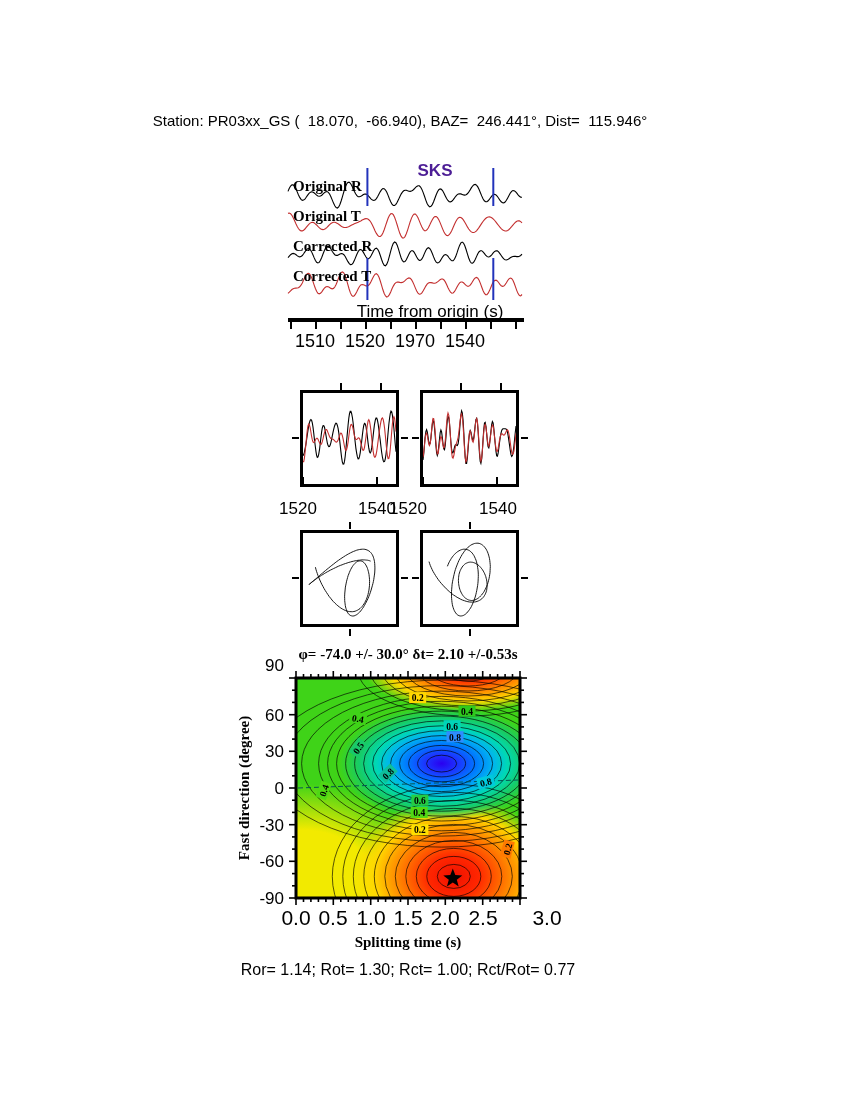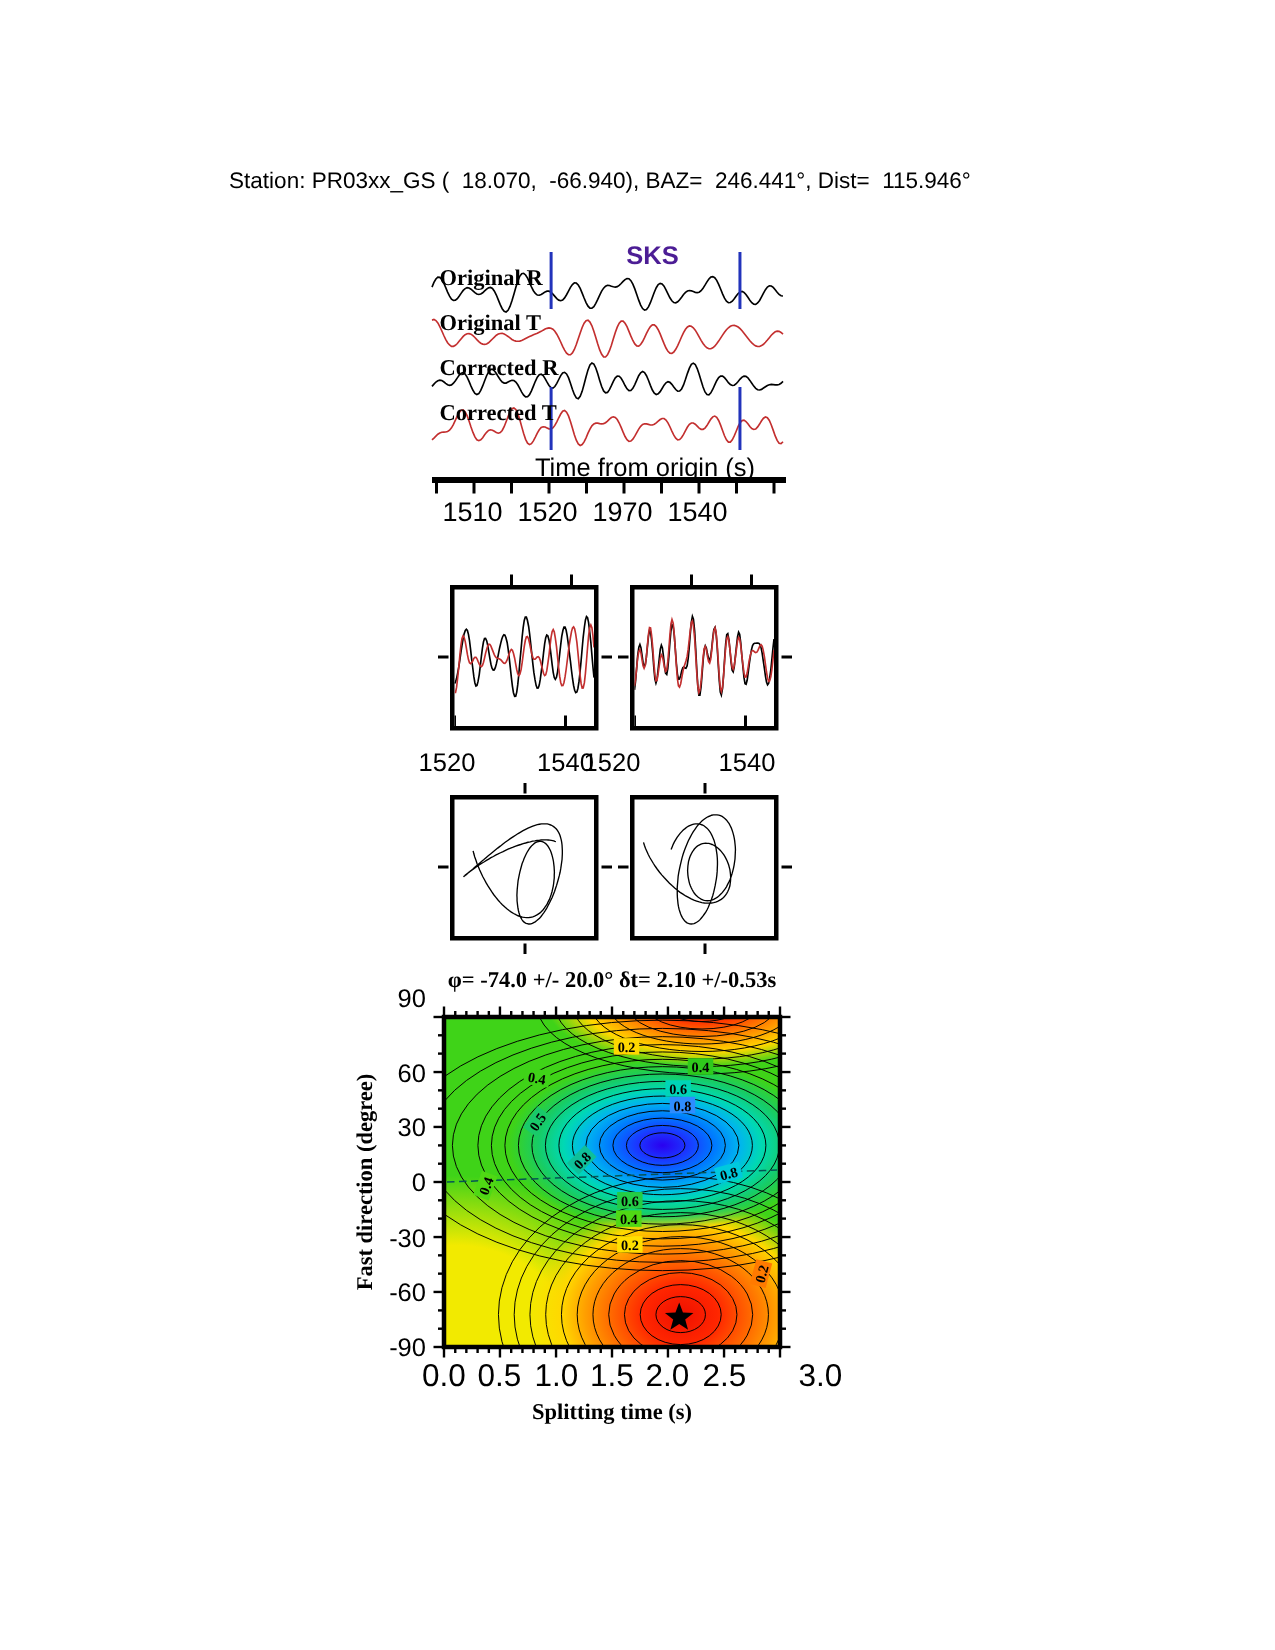--- a/index.html
+++ b/index.html
@@ -109,21 +109,21 @@
     <svg id="pmL-svg" width="93" height="91">
         <path d="M12.4 34.2L12.9 36.2L13.5 38.3L14.3 40.5L15.0 42.6L15.9 44.8L16.8 47.0L17.8 49.2L18.8 51.3L20.0 53.5L21.1 55.6L22.3 57.6L23.6 59.6L24.9 61.6L26.2 63.5L27.6 65.2L29.0 67.0L30.4 68.6L31.9 70.1L33.4 71.5L34.9 72.8L36.4 74.0L37.9 75.1L39.4 76.0L40.9 76.8L42.4 77.5L43.8 78.0L45.3 78.4L46.7 78.6L48.1 78.7L49.5 78.7L50.9 78.5L52.2 78.2L53.4 77.7L54.7 77.1L55.8 76.4L57.0 75.6L58.0 74.6L59.1 73.5L60.0 72.3L60.9 71.0L61.8 69.6L62.5 68.1L63.3 66.6L63.9 64.9L64.5 63.2L65.0 61.5L65.4 59.7L65.8 57.9L66.1 56.0L66.3 54.1L66.5 52.3L66.5 50.4L66.6 48.5L66.5 46.7L66.4 44.9L66.2 43.2L66.0 41.5L65.7 39.9L65.3 38.3L64.9 36.8L64.5 35.5L64.0 34.2L63.4 33.0L62.8 31.9L62.2 31.0L61.5 30.1L60.8 29.4L60.0 28.8L59.3 28.4L58.5 28.1L57.6 27.9L56.8 27.9L56.0 28.0L55.1 28.2L54.3 28.6L53.4 29.1L52.6 29.8L51.7 30.6L50.9 31.5L50.1 32.5L49.3 33.7L48.5 35.0L47.8 36.3L47.1 37.8L46.4 39.4L45.8 41.0L45.1 42.7L44.6 44.5L44.1 46.3L43.6 48.2L43.2 50.1L42.8 52.1L42.4 54.1L42.2 56.0L42.0 58.0L41.8 60.0L41.7 61.9L41.6 63.8L41.7 65.7L41.7 67.5L41.9 69.2L42.1 70.9L42.3 72.5L42.6 74.0L43.0 75.5L43.4 76.8L43.8 78.0L44.4 79.1L44.9 80.0L45.5 80.9L46.2 81.6L46.9 82.1L47.7 82.6L48.5 82.8L49.3 83.0L50.1 83.0L51.0 82.9L51.9 82.6L52.8 82.1L53.8 81.6L54.7 80.9L55.7 80.0L56.7 79.1L57.7 78.0L58.6 76.7L59.6 75.4L60.6 73.9L61.5 72.4L62.4 70.7L63.3 69.0L64.2 67.2L65.1 65.3L65.9 63.3L66.7 61.3L67.4 59.2L68.1 57.1L68.7 55.0L69.3 52.8L69.9 50.6L70.4 48.5L70.8 46.3L71.1 44.2L71.4 42.1L71.7 40.0L71.8 38.0L71.9 36.0L71.9 34.1L71.8 32.2L71.7 30.4L71.5 28.7L71.2 27.1L70.8 25.6L70.4 24.2L69.9 22.9L69.3 21.7L68.6 20.6L67.9 19.7L67.0 18.8L66.1 18.1L65.2 17.5L64.1 17.0L63.0 16.6L61.9 16.3L60.7 16.2L59.4 16.2L58.0 16.3L56.6 16.5L55.2 16.8L53.7 17.2L52.2 17.8L50.6 18.4L49.0 19.1L47.4 19.9L45.7 20.8L44.1 21.7L42.4 22.7L40.7 23.8L39.0 24.9L37.2 26.1L35.5 27.3L33.8 28.5L32.1 29.8L30.5 31.1L28.8 32.4L27.2 33.7L25.6 35.0L24.0 36.3L22.5 37.5L21.0 38.8L19.6 40.0L18.2 41.1L16.9 42.3L15.7 43.4L14.5 44.4L13.3 45.4L12.3 46.3L11.3 47.1L10.4 47.9L9.6 48.6L8.8 49.2L8.2 49.8L7.6 50.3L7.1 50.7L6.7 51.0L6.4 51.2L6.2 51.4L6.0 51.5L6.0 51.5L6.1 51.4L6.2 51.3L6.4 51.1L6.8 50.8L7.2 50.4L7.7 50.0L8.3 49.5L9.0 49.0L9.7 48.4L10.6 47.8L11.5 47.1L12.5 46.4L13.6 45.6L14.7 44.8L15.9 44.0L17.2 43.2L18.5 42.3L19.9 41.5L21.3 40.6L22.8 39.7L24.3 38.8L25.9 38.0L27.4 37.1L29.1 36.3L30.7 35.5L32.4 34.7L34.0 33.9L35.7 33.1L37.4 32.4L39.1 31.8L40.8 31.1L42.5 30.5L44.1 30.0L45.8 29.4L47.4 29.0L49.0 28.5L50.5 28.2L52.1 27.8L53.6 27.6L55.0 27.3L56.4 27.2L57.7 27.0L59.0 26.9L60.2 26.9L61.4 26.9L62.5 27.0L63.5 27.1L64.5 27.2L65.4 27.4L66.2 27.6L66.9 27.9L67.6 28.1" fill="none" stroke="#000" stroke-width="0.9"></path>
       </svg>
   </div>
   <div class="box" style="left:420px;top:530px">
     <svg id="pmR-svg" width="93" height="91">
         <path d="M6.0 28.6L6.6 30.5L7.3 32.5L8.2 34.5L9.1 36.5L10.1 38.5L11.3 40.5L12.5 42.5L13.8 44.5L15.2 46.5L16.7 48.5L18.3 50.4L19.9 52.2L21.6 54.0L23.3 55.8L25.0 57.4L26.8 59.0L28.6 60.5L30.4 61.9L32.3 63.1L34.1 64.3L36.0 65.3L37.8 66.3L39.6 67.1L41.4 67.7L43.2 68.3L44.9 68.7L46.6 69.0L48.2 69.1L49.8 69.1L51.3 69.0L52.8 68.8L54.1 68.4L55.4 67.9L56.6 67.3L57.8 66.6L58.8 65.8L59.8 64.8L60.7 63.8L61.4 62.7L62.1 61.5L62.7 60.2L63.2 58.9L63.6 57.5L63.8 56.0L64.0 54.5L64.1 53.0L64.1 51.5L64.0 49.9L63.8 48.3L63.6 46.8L63.2 45.3L62.8 43.7L62.3 42.3L61.7 40.8L61.0 39.4L60.3 38.1L59.5 36.8L58.7 35.7L57.8 34.6L56.8 33.5L55.9 32.6L54.9 31.8L53.8 31.1L52.8 30.5L51.7 30.0L50.6 29.6L49.6 29.3L48.5 29.2L47.4 29.1L46.4 29.2L45.3 29.4L44.3 29.8L43.4 30.2L42.4 30.7L41.5 31.4L40.7 32.2L39.9 33.0L39.2 34.0L38.5 35.1L37.9 36.2L37.3 37.4L36.8 38.7L36.4 40.0L36.0 41.4L35.8 42.9L35.6 44.3L35.5 45.8L35.4 47.4L35.5 48.9L35.6 50.4L35.8 51.9L36.1 53.4L36.4 54.9L36.8 56.3L37.3 57.6L37.9 59.0L38.5 60.2L39.2 61.4L39.9 62.5L40.7 63.5L41.6 64.4L42.5 65.2L43.5 65.8L44.4 66.4L45.5 66.9L46.5 67.2L47.6 67.4L48.7 67.5L49.8 67.4L50.9 67.2L52.0 66.9L53.1 66.4L54.2 65.8L55.3 65.1L56.4 64.2L57.4 63.2L58.5 62.1L59.4 60.9L60.4 59.6L61.3 58.2L62.1 56.6L62.9 55.0L63.7 53.3L64.4 51.5L65.0 49.6L65.5 47.7L66.0 45.7L66.4 43.7L66.7 41.7L67.0 39.7L67.1 37.6L67.2 35.5L67.3 33.5L67.2 31.5L67.0 29.5L66.8 27.6L66.5 25.7L66.1 23.9L65.6 22.1L65.1 20.5L64.5 18.9L63.8 17.5L63.1 16.1L62.2 14.9L61.4 13.8L60.4 12.8L59.4 12.0L58.4 11.3L57.3 10.8L56.2 10.4L55.0 10.2L53.9 10.2L52.6 10.3L51.4 10.5L50.2 11.0L48.9 11.5L47.6 12.3L46.4 13.2L45.1 14.2L43.9 15.4L42.6 16.8L41.4 18.3L40.3 19.9L39.1 21.6L38.0 23.5L37.0 25.4L35.9 27.5L35.0 29.6L34.1 31.9L33.2 34.2L32.4 36.5L31.7 38.9L31.1 41.4L30.5 43.9L30.0 46.3L29.5 48.8L29.1 51.3L28.9 53.8L28.7 56.2L28.5 58.6L28.5 60.9L28.5 63.2L28.6 65.3L28.8 67.4L29.0 69.4L29.3 71.3L29.7 73.1L30.2 74.7L30.7 76.2L31.3 77.6L32.0 78.9L32.7 79.9L33.4 80.9L34.2 81.6L35.0 82.2L35.9 82.6L36.8 82.9L37.8 83.0L38.7 82.9L39.7 82.7L40.7 82.3L41.7 81.7L42.7 81.0L43.7 80.1L44.6 79.0L45.6 77.8L46.5 76.5L47.5 75.1L48.4 73.5L49.2 71.8L50.0 69.9L50.8 68.0L51.5 66.0L52.2 64.0L52.8 61.8L53.3 59.6L53.8 57.3L54.2 55.0L54.6 52.7L54.9 50.4L55.1 48.1L55.2 45.8L55.3 43.5L55.3 41.2L55.2 39.0L55.0 36.8L54.7 34.7L54.4 32.7L54.0 30.7L53.5 28.9L53.0 27.1L52.3 25.5L51.6 23.9L50.9 22.5L50.1 21.3L49.2 20.1L48.3 19.1L47.3 18.3L46.3 17.5L45.2 17.0L44.1 16.6L43.0 16.3L41.9 16.2L40.7 16.2L39.5 16.4L38.4 16.7L37.2 17.2L36.0 17.8L34.8 18.5L33.7 19.4L32.5 20.3L31.5 21.4L30.4 22.6L29.4 23.9L28.4 25.3L27.5 26.8L26.6 28.3L25.8 29.9L25.1 31.6L24.4 33.3" fill="none" stroke="#000" stroke-width="0.9"></path>
       </svg>
   </div>
 
-  <div class="ctitle">φ= -74.0 +/- 20.0° δt= 2.10 +/-0.53s</div>
+  <div class="ctitle">φ= -74.0 +/- 30.0° δt= 2.10 +/-0.53s</div>
   <svg id="contour-svg" class="abs" style="left:286px;top:668px" width="244" height="240">
       <defs>
         <clipPath id="cp">
           <rect x="10" y="10" width="224" height="220"></rect>
         </clipPath>
         <radialGradient id="gY">
           <stop offset="0%" stop-color="#f2ea00" stop-opacity="1"></stop>
           <stop offset="45%" stop-color="#f2ea00" stop-opacity="1"></stop>
           <stop offset="75%" stop-color="#f2ea00" stop-opacity="0"></stop>
         </radialGradient>
@@ -360,13 +360,14 @@
   <div class="xtick" style="left:274px">0.0</div>
   <div class="xtick" style="left:311px">0.5</div>
   <div class="xtick" style="left:349px">1.0</div>
   <div class="xtick" style="left:386px">1.5</div>
   <div class="xtick" style="left:423px">2.0</div>
   <div class="xtick" style="left:461px">2.5</div>
   <div class="xtick" style="left:525px">3.0</div>
   <div class="ylab">Fast direction (degree)</div>
   <div class="xlab">Splitting time (s)</div>
 
+  <div class="result">Ror= 1.14; Rot= 1.30; Rct= 1.00; Rct/Rot= 0.77</div>
 </div>
 
 </body></html>

